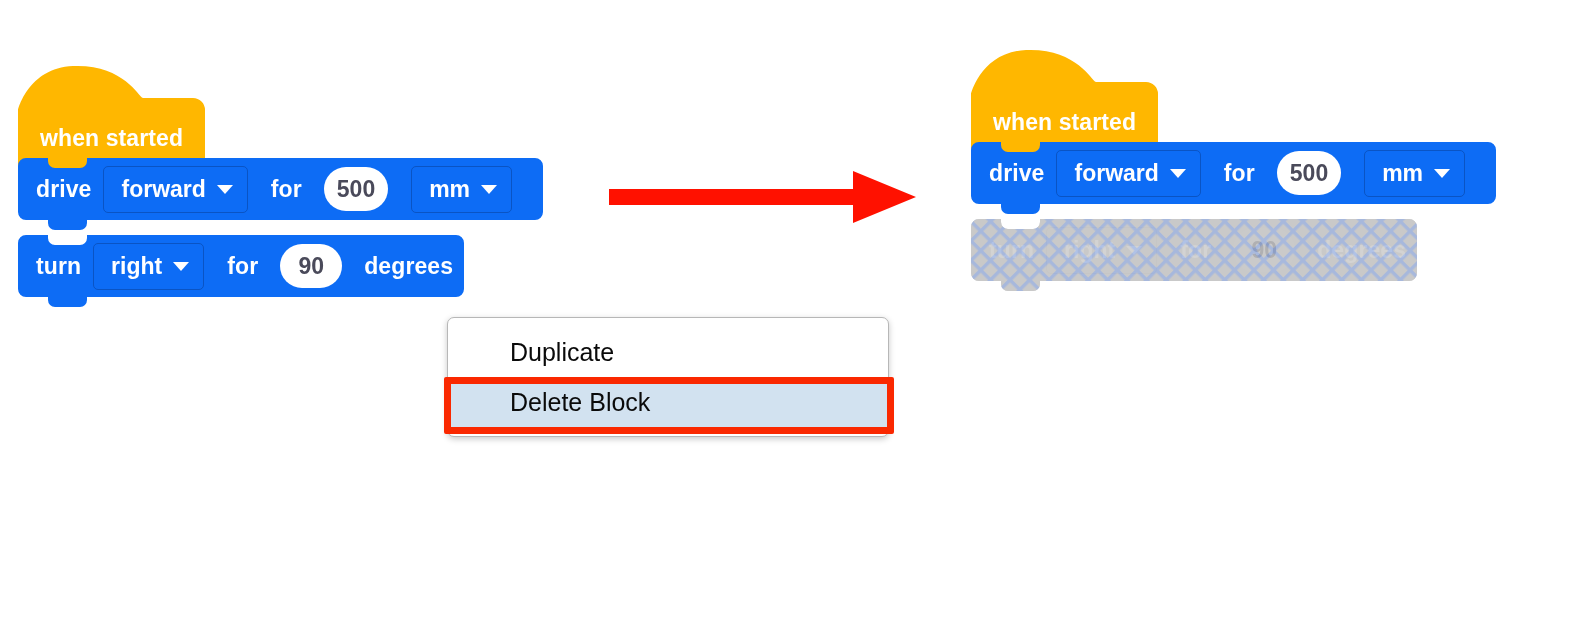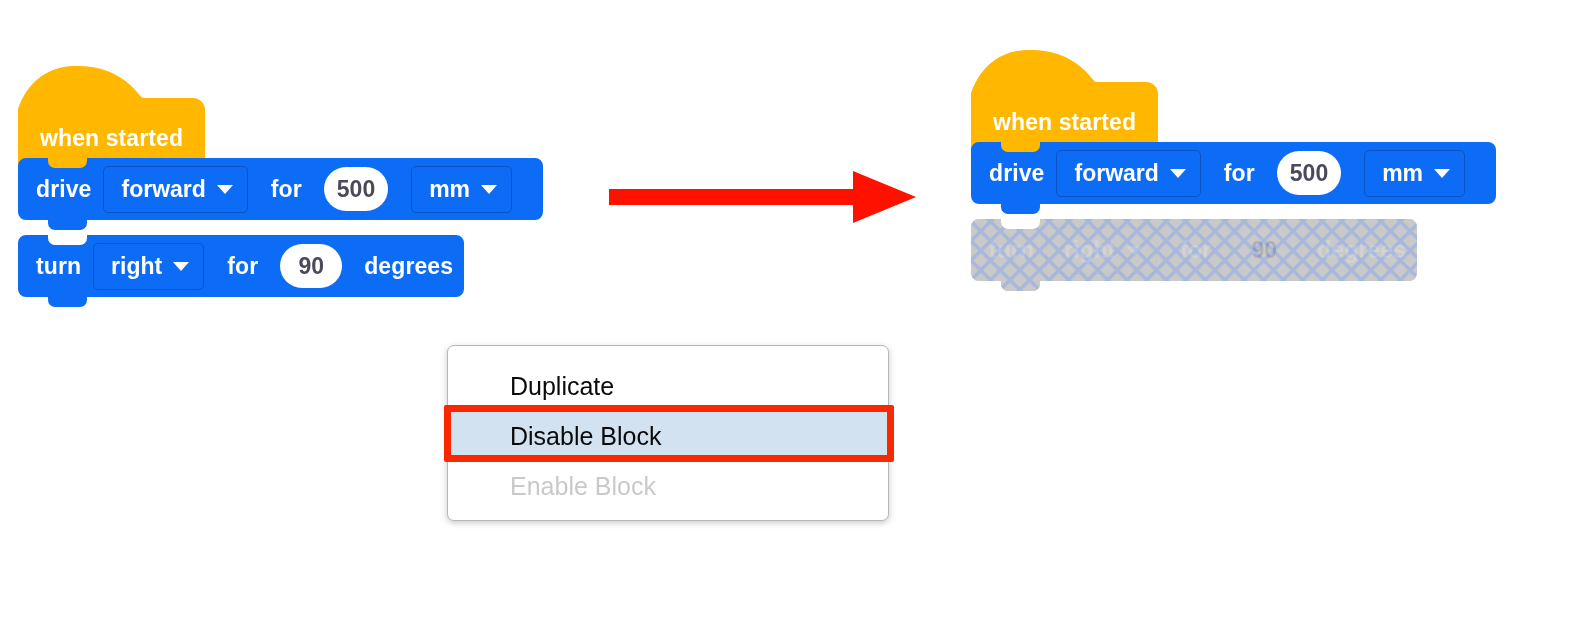--- a/index.html
+++ b/index.html
@@ -128,22 +128,21 @@
     position: absolute;
     left: 447px;
     top: 317px;
     width: 442px;
     background: #ffffff;
     border: 1px solid #b7b7b7;
     border-radius: 7px;
     box-shadow: 0 2px 6px rgba(0,0,0,0.22);
     box-sizing: border-box;
     overflow: visible;
-    padding: 15px 0 9px 0;
-    margin-top: 28px;
+    padding: 9px 0 9px 0;
   }
   .menu-item {
     height: 50px;
     display: flex;
     align-items: center;
     padding-left: 62px;
     box-sizing: border-box;
     font-size: 25px;
     color: #0a0a0a;
     white-space: nowrap;
@@ -300,20 +299,17 @@
       </g>
     </svg>
   </div>
 </div>
 
 <div class="context-menu">
   <div class="menu-item">
     <span>Duplicate</span>
   </div>
   <div class="menu-item selected">
-    <span>Disable Block</span>
-  </div>
-  <div class="menu-item disabled">
-    <span>Enable Block</span>
+    <span>Delete Block</span>
   </div>
 
   <div class="menu-highlight"></div>
 </div>
 
 </body></html>

